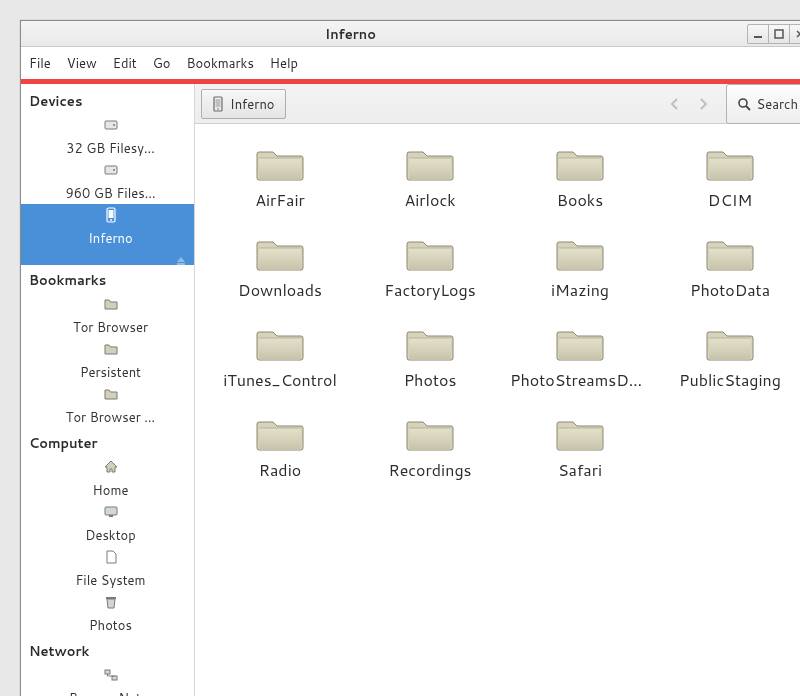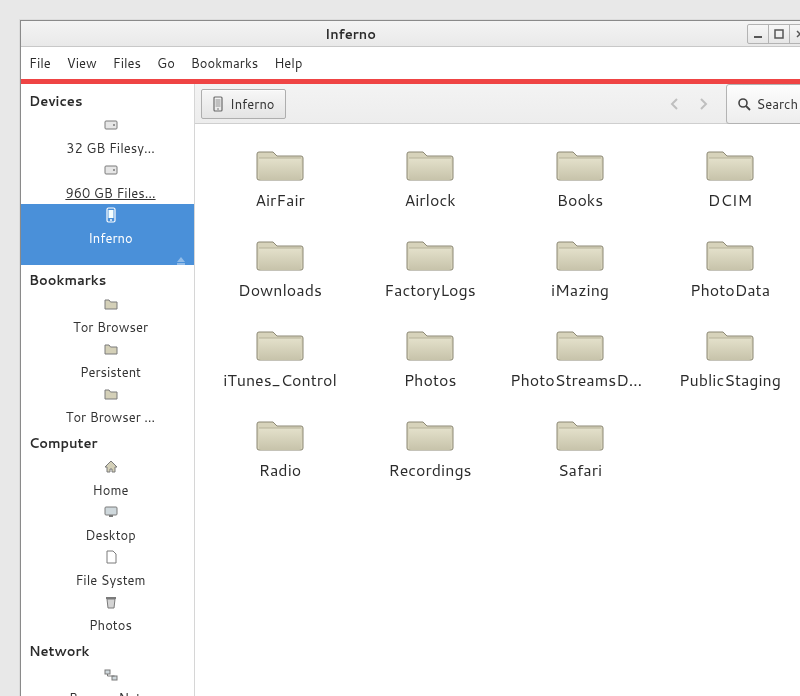--- a/index.html
+++ b/index.html
@@ -96,21 +96,21 @@
         <svg width="10" height="10">
             <path d="M2 2 L8 8 M8 2 L2 8" stroke="#555" stroke-width="1.5"></path>
           </svg>
       </div>
     </div>
   </div>
 
   <div class="menubar">
     <span>File</span>
     <span>View</span>
-    <span>Files</span>
+    <span>Edit</span>
     <span>Go</span>
     <span>Bookmarks</span>
     <span>Help</span>
   </div>
 
   <div class="body">
     <div class="sidebar" id="sidebar">
         <div class="side-header">Devices</div>
         <div class="side-item">
           <span class="side-icon">
@@ -121,21 +121,21 @@
           </span>
           <span style="overflow: hidden; text-overflow: ellipsis;">32 GB Filesy…</span>
         </div>
         <div class="side-item">
           <span class="side-icon">
             <svg width="16" height="16">
               <rect x="2" y="4" width="12" height="8" rx="1" fill="#e6e6e6" stroke="#7a7a7a"></rect>
               <circle cx="11" cy="8" r="1" fill="#7a7a7a"></circle>
             </svg>
           </span>
-          <span style="overflow: hidden; text-overflow: ellipsis; text-decoration: underline;">960 GB Files…</span>
+          <span style="overflow: hidden; text-overflow: ellipsis;">960 GB Files…</span>
         </div>
         <div class="side-item selected">
           <span class="side-icon">
             <svg width="16" height="16">
               <rect x="4" y="1" width="8" height="14" rx="1.5" fill="none" stroke="#fff" stroke-width="1.2"></rect>
               <rect x="5.5" y="3" width="5" height="8" fill="#9cc"></rect>
               <circle cx="8" cy="13" r="0.9" fill="#fff"></circle>
             </svg>
           </span>
           <span style="overflow: hidden; text-overflow: ellipsis;">Inferno</span>

